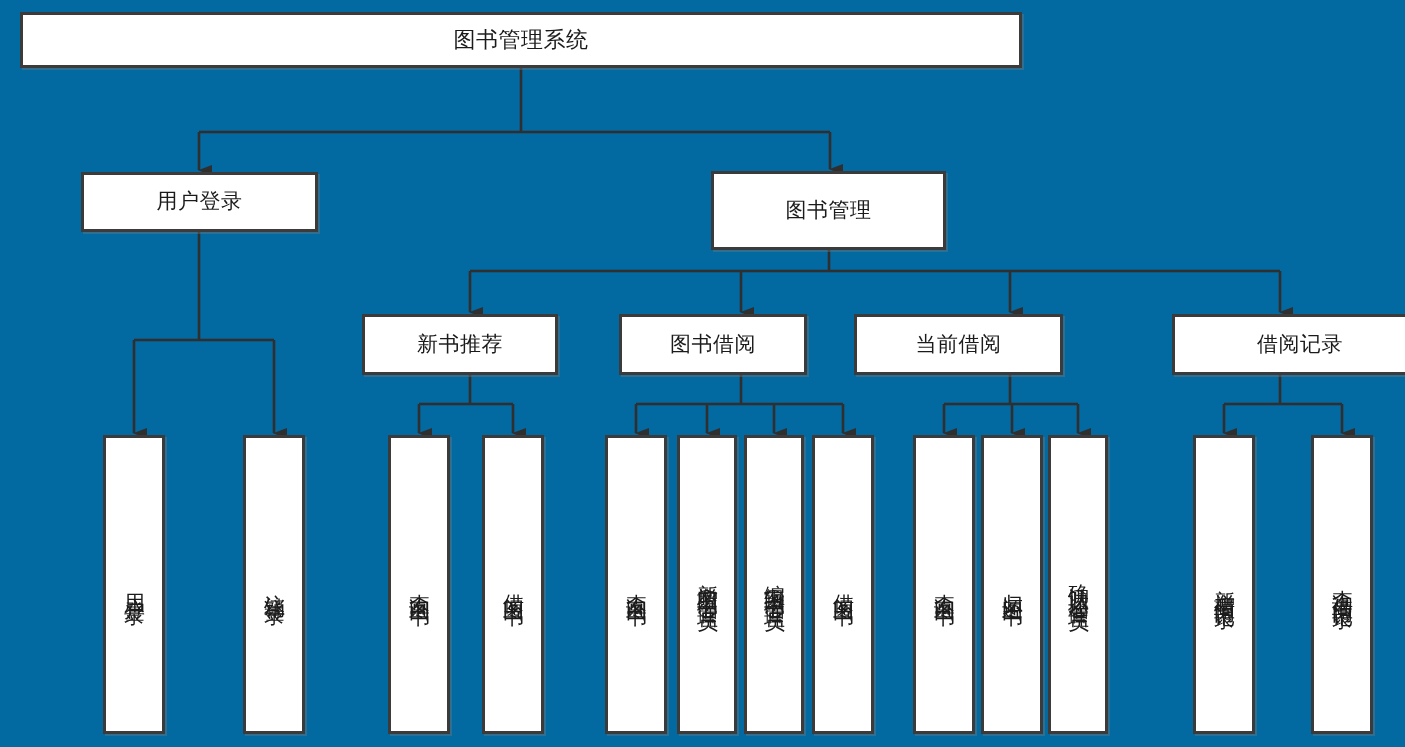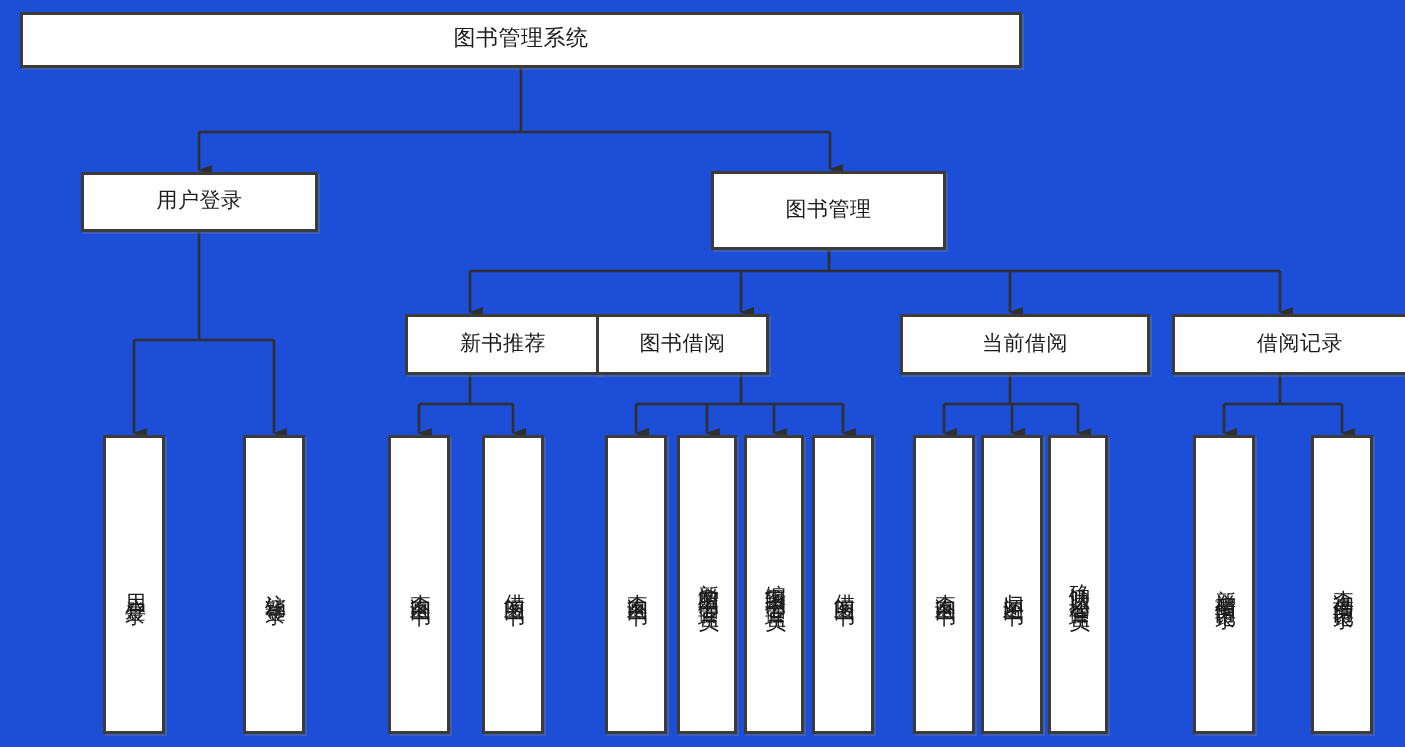--- a/index.html
+++ b/index.html
@@ -7,23 +7,22 @@
     padding: 0;
     background: #ffffff;
   }
   body {
     font-family: "DejaVu Sans", "Liberation Sans", sans-serif;
   }
   #canvas {
     position: relative;
     width: 1405px;
     height: 747px;
-    background: #1d4ed8;
+    background: #0369a1;
     overflow: hidden;
-    font-family: Liberation Mono, monospace;
   }
   #wires {
     position: absolute;
     left: 0;
     top: 0;
     width: 1405px;
     height: 747px;
     pointer-events: none;
   }
   .node {
@@ -131,27 +130,27 @@
     <span class="lbl">图书管理系统</span>
   </div>
 
   <div class="node horiz" style="left: 81px; top: 172px; width: 237px; height: 60px;">
     <span class="lbl">用户登录</span>
   </div>
   <div class="node horiz" style="left: 711px; top: 171px; width: 235px; height: 79px;">
     <span class="lbl">图书管理</span>
   </div>
 
-  <div class="node horiz" style="left: 362px; top: 314px; width: 196px; height: 61px; margin-left: 43px;">
+  <div class="node horiz" style="left: 362px; top: 314px; width: 196px; height: 61px;">
     <span class="lbl">新书推荐</span>
   </div>
-  <div class="node horiz" style="left: 596px; top: 314px; width: 173px; height: 61px;">
+  <div class="node horiz" style="left: 619px; top: 314px; width: 188px; height: 61px;">
     <span class="lbl">图书借阅</span>
   </div>
-  <div class="node horiz" style="left: 900px; top: 314px; width: 250px; height: 61px;">
+  <div class="node horiz" style="left: 854px; top: 314px; width: 209px; height: 61px;">
     <span class="lbl">当前借阅</span>
   </div>
   <div class="node horiz" style="left: 1172px; top: 314px; width: 256px; height: 61px;">
     <span class="lbl">借阅记录</span>
   </div>
 
   <div class="node vert" style="left: 103px; top: 435px; width: 62px; height: 299px;">
     <span class="lbl">用户登录</span>
   </div>
   <div class="node vert" style="left: 243px; top: 435px; width: 62px; height: 299px;">

